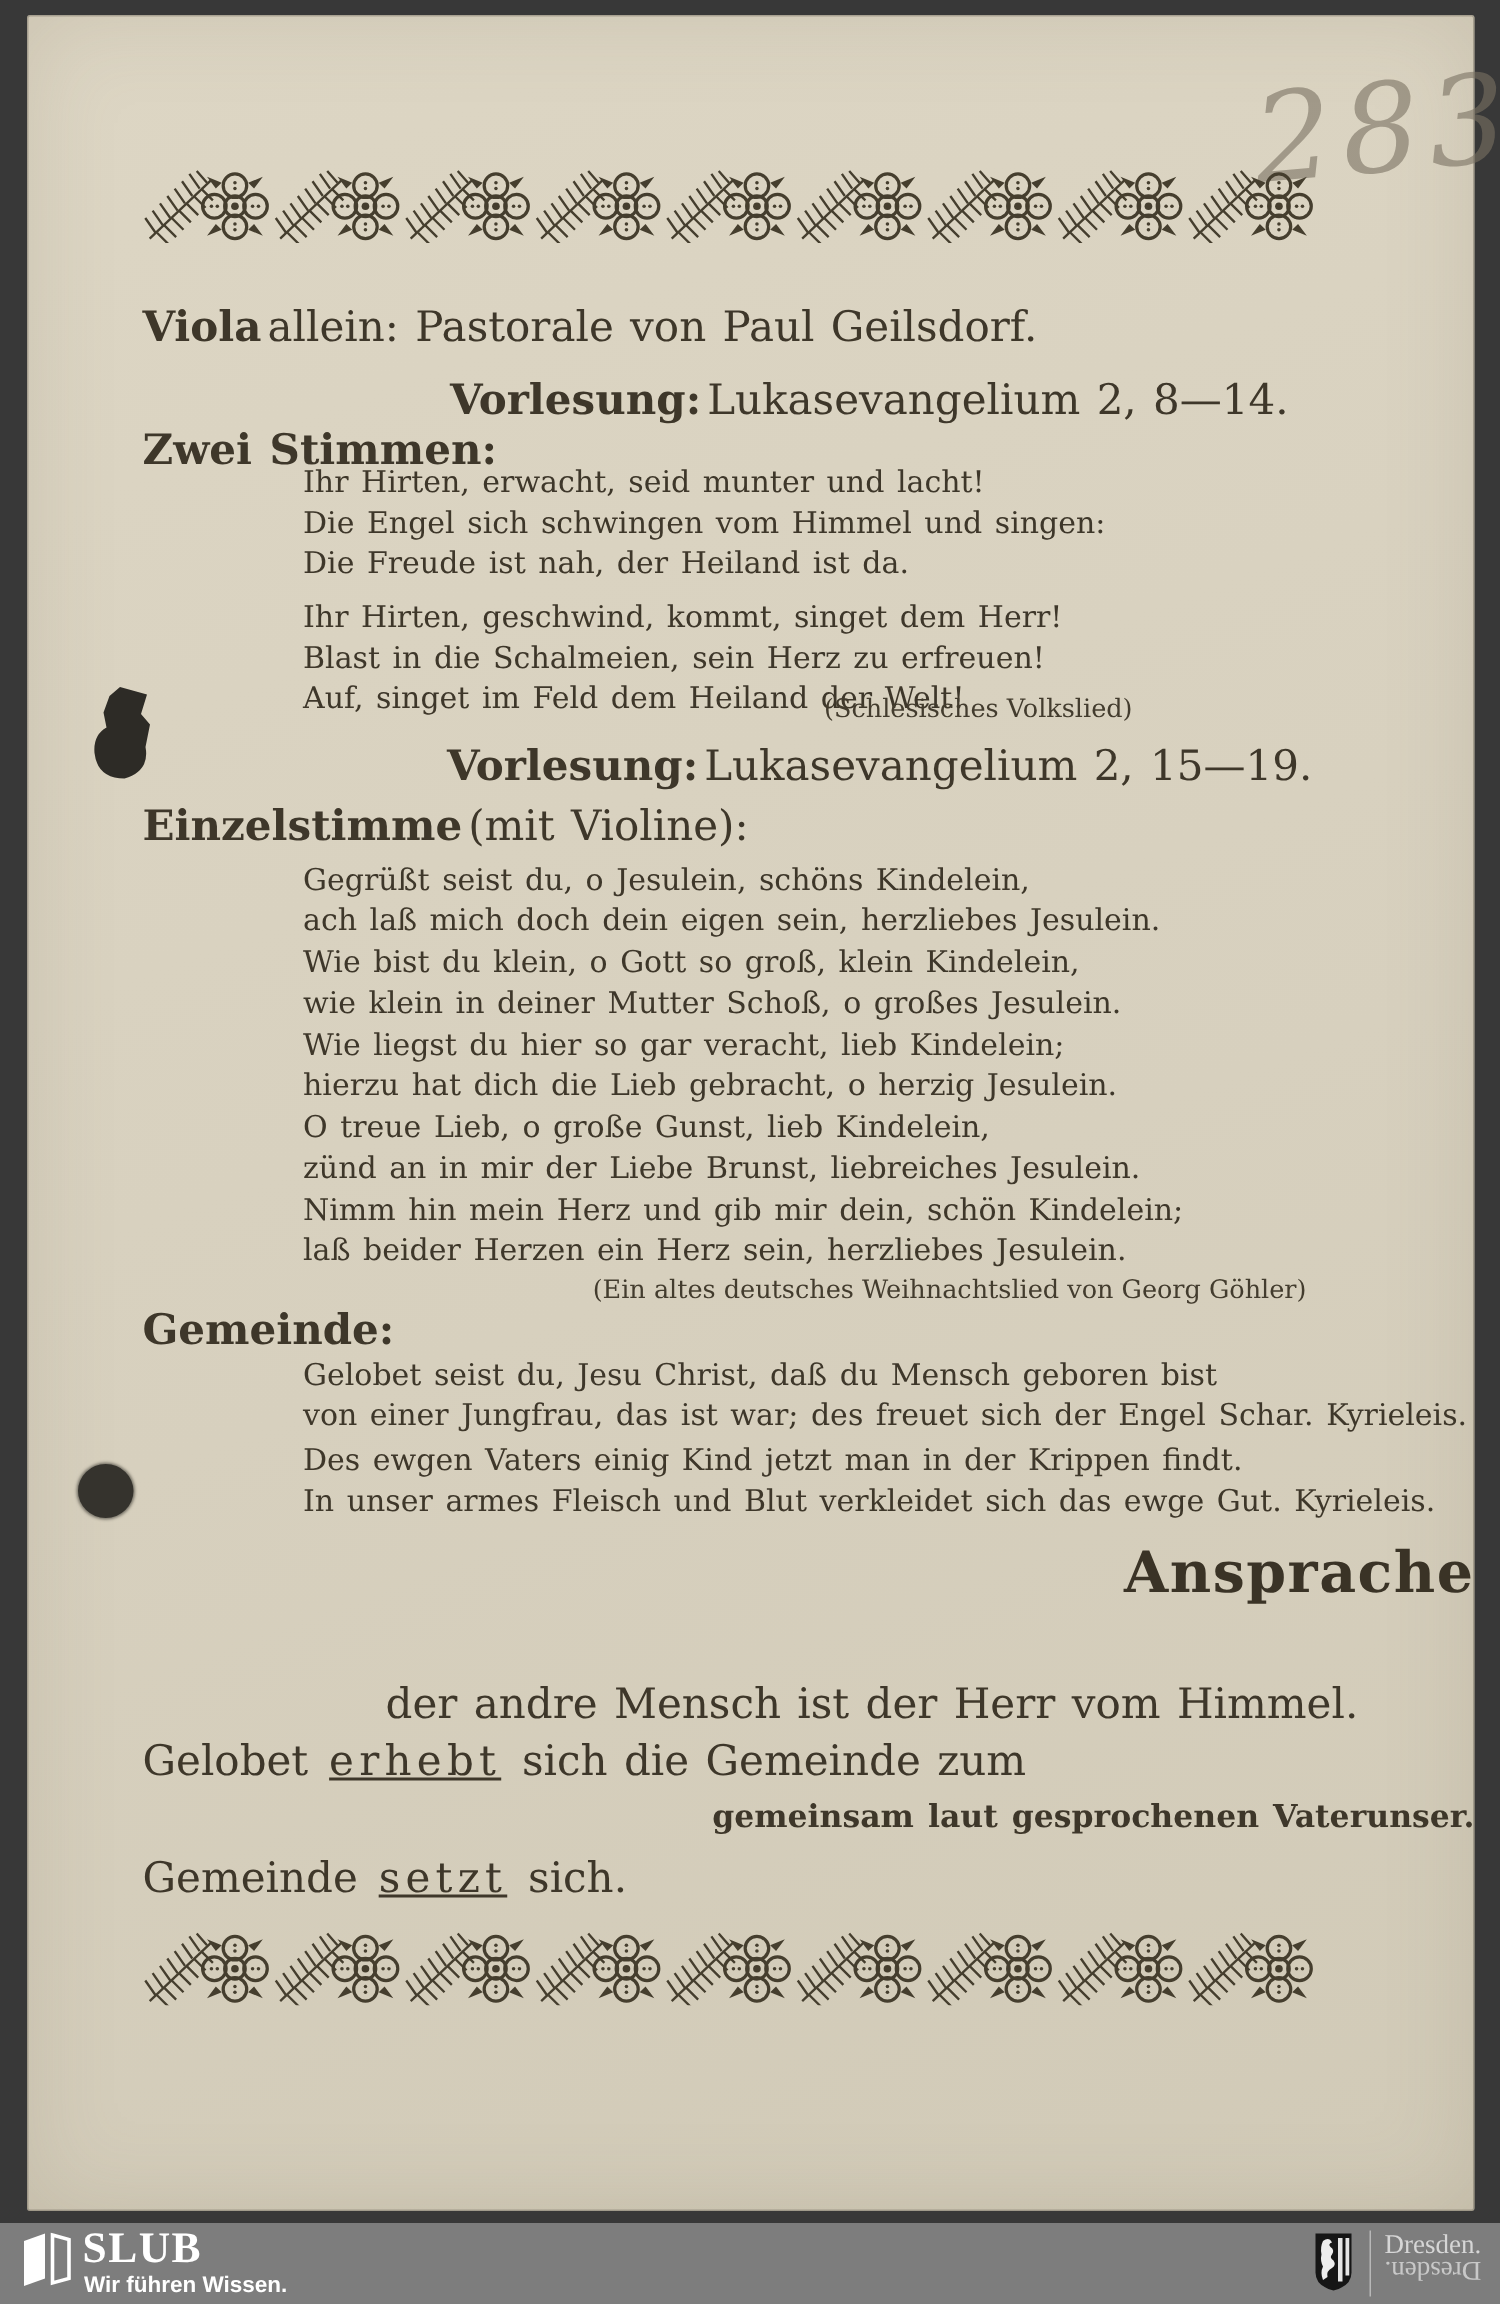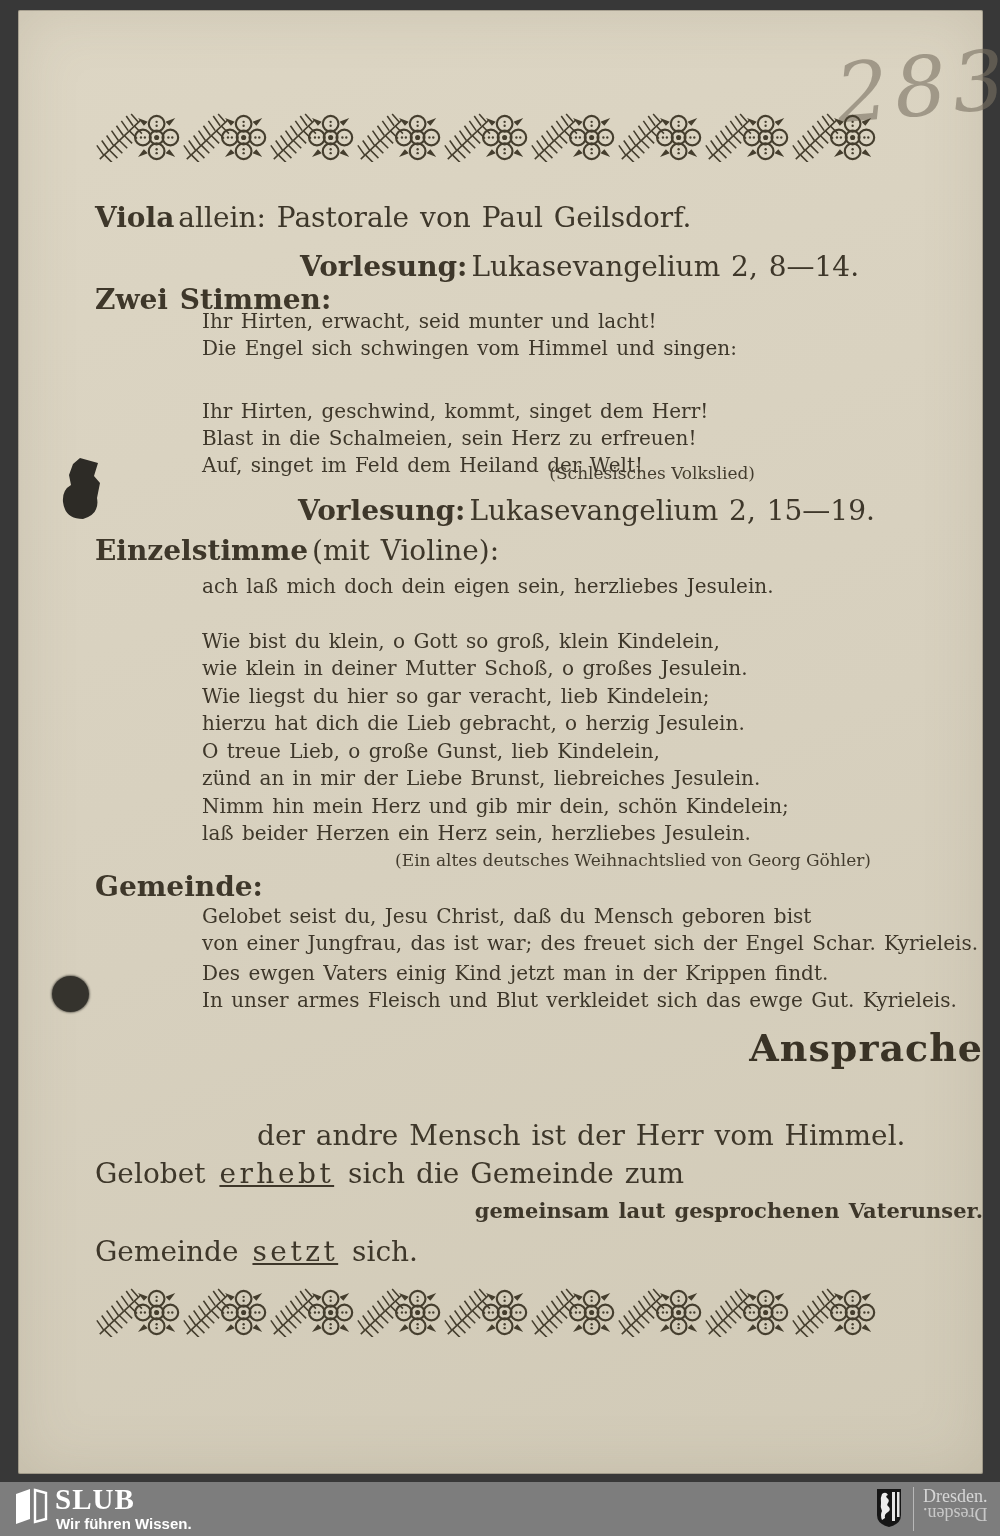--- a/index.html
+++ b/index.html
@@ -103,37 +103,39 @@
 
     <div class="line" style="left:282px;top:243px">
       <span class="bold-label">Vorlesung:</span><span>Lukasevangelium 2, 8—14.</span>
     </div>
 
     <div class="line bold" style="left:77px;top:276px">Zwei Stimmen:</div>
 
     <div class="stanza" style="left:184px;top:298px">
       <div>Ihr Hirten, erwacht, seid munter und lacht!</div>
       <div>Die Engel sich schwingen vom Himmel und singen:</div>
+      <div>Die Freude ist nah, der Heiland ist da.</div>
     </div>
     <div class="stanza" style="left:184px;top:388px">
       <div>Ihr Hirten, geschwind, kommt, singet dem Herr!</div>
       <div>Blast in die Schalmeien, sein Herz zu erfreuen!</div>
       <div>Auf, singet im Feld dem Heiland der Welt!</div>
     </div>
     <div class="attr" style="right:228px;top:453px">(Schlesisches Volkslied)</div>
 
     <div class="line" style="left:280px;top:487px">
       <span class="bold-label">Vorlesung:</span><span>Lukasevangelium 2, 15—19.</span>
     </div>
 
     <div class="line" style="left:77px;top:527px">
       <span class="bold-label">Einzelstimme</span><span>(mit Violine):</span>
     </div>
 
     <div class="stanza" style="left:184px;top:563px">
+      <div>Gegrüßt seist du, o Jesulein, schöns Kindelein,</div>
       <div>ach laß mich doch dein eigen sein, herzliebes Jesulein.</div>
     </div>
     <div class="stanza" style="left:184px;top:618px">
       <div>Wie bist du klein, o Gott so groß, klein Kindelein,</div>
       <div>wie klein in deiner Mutter Schoß, o großes Jesulein.</div>
     </div>
     <div class="stanza" style="left:184px;top:673px">
       <div>Wie liegst du hier so gar veracht, lieb Kindelein;</div>
       <div>hierzu hat dich die Lieb gebracht, o herzig Jesulein.</div>
     </div>

